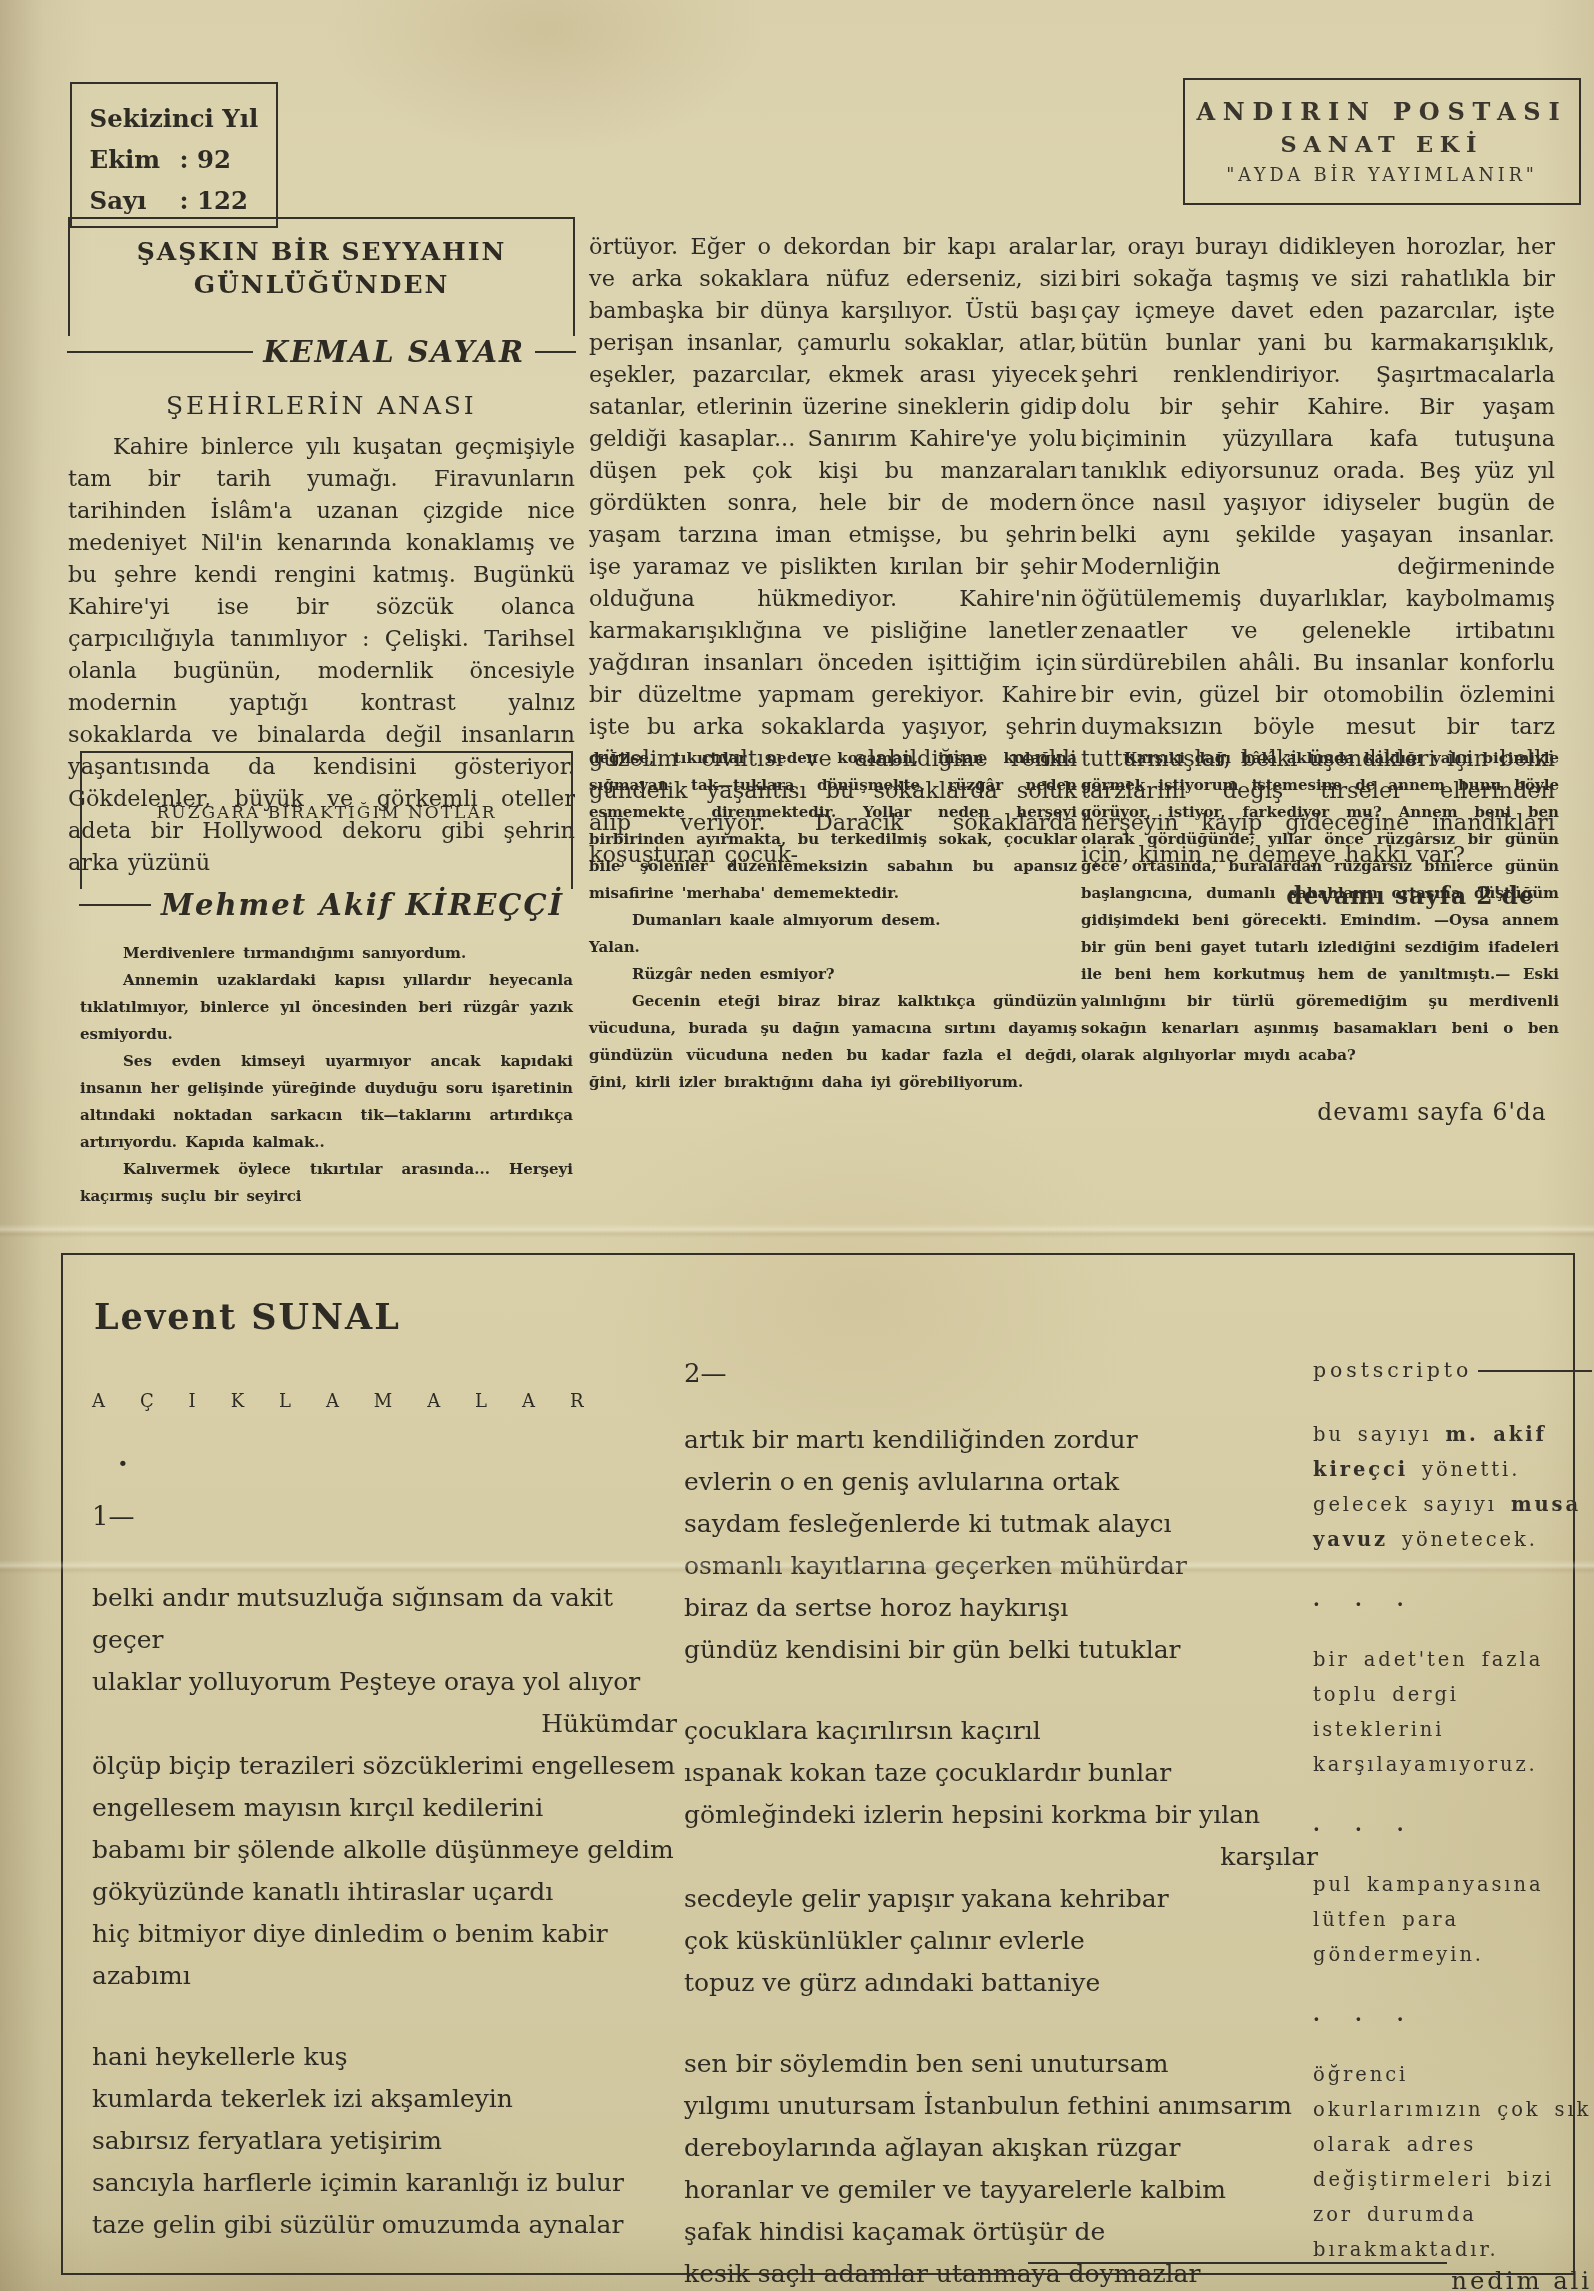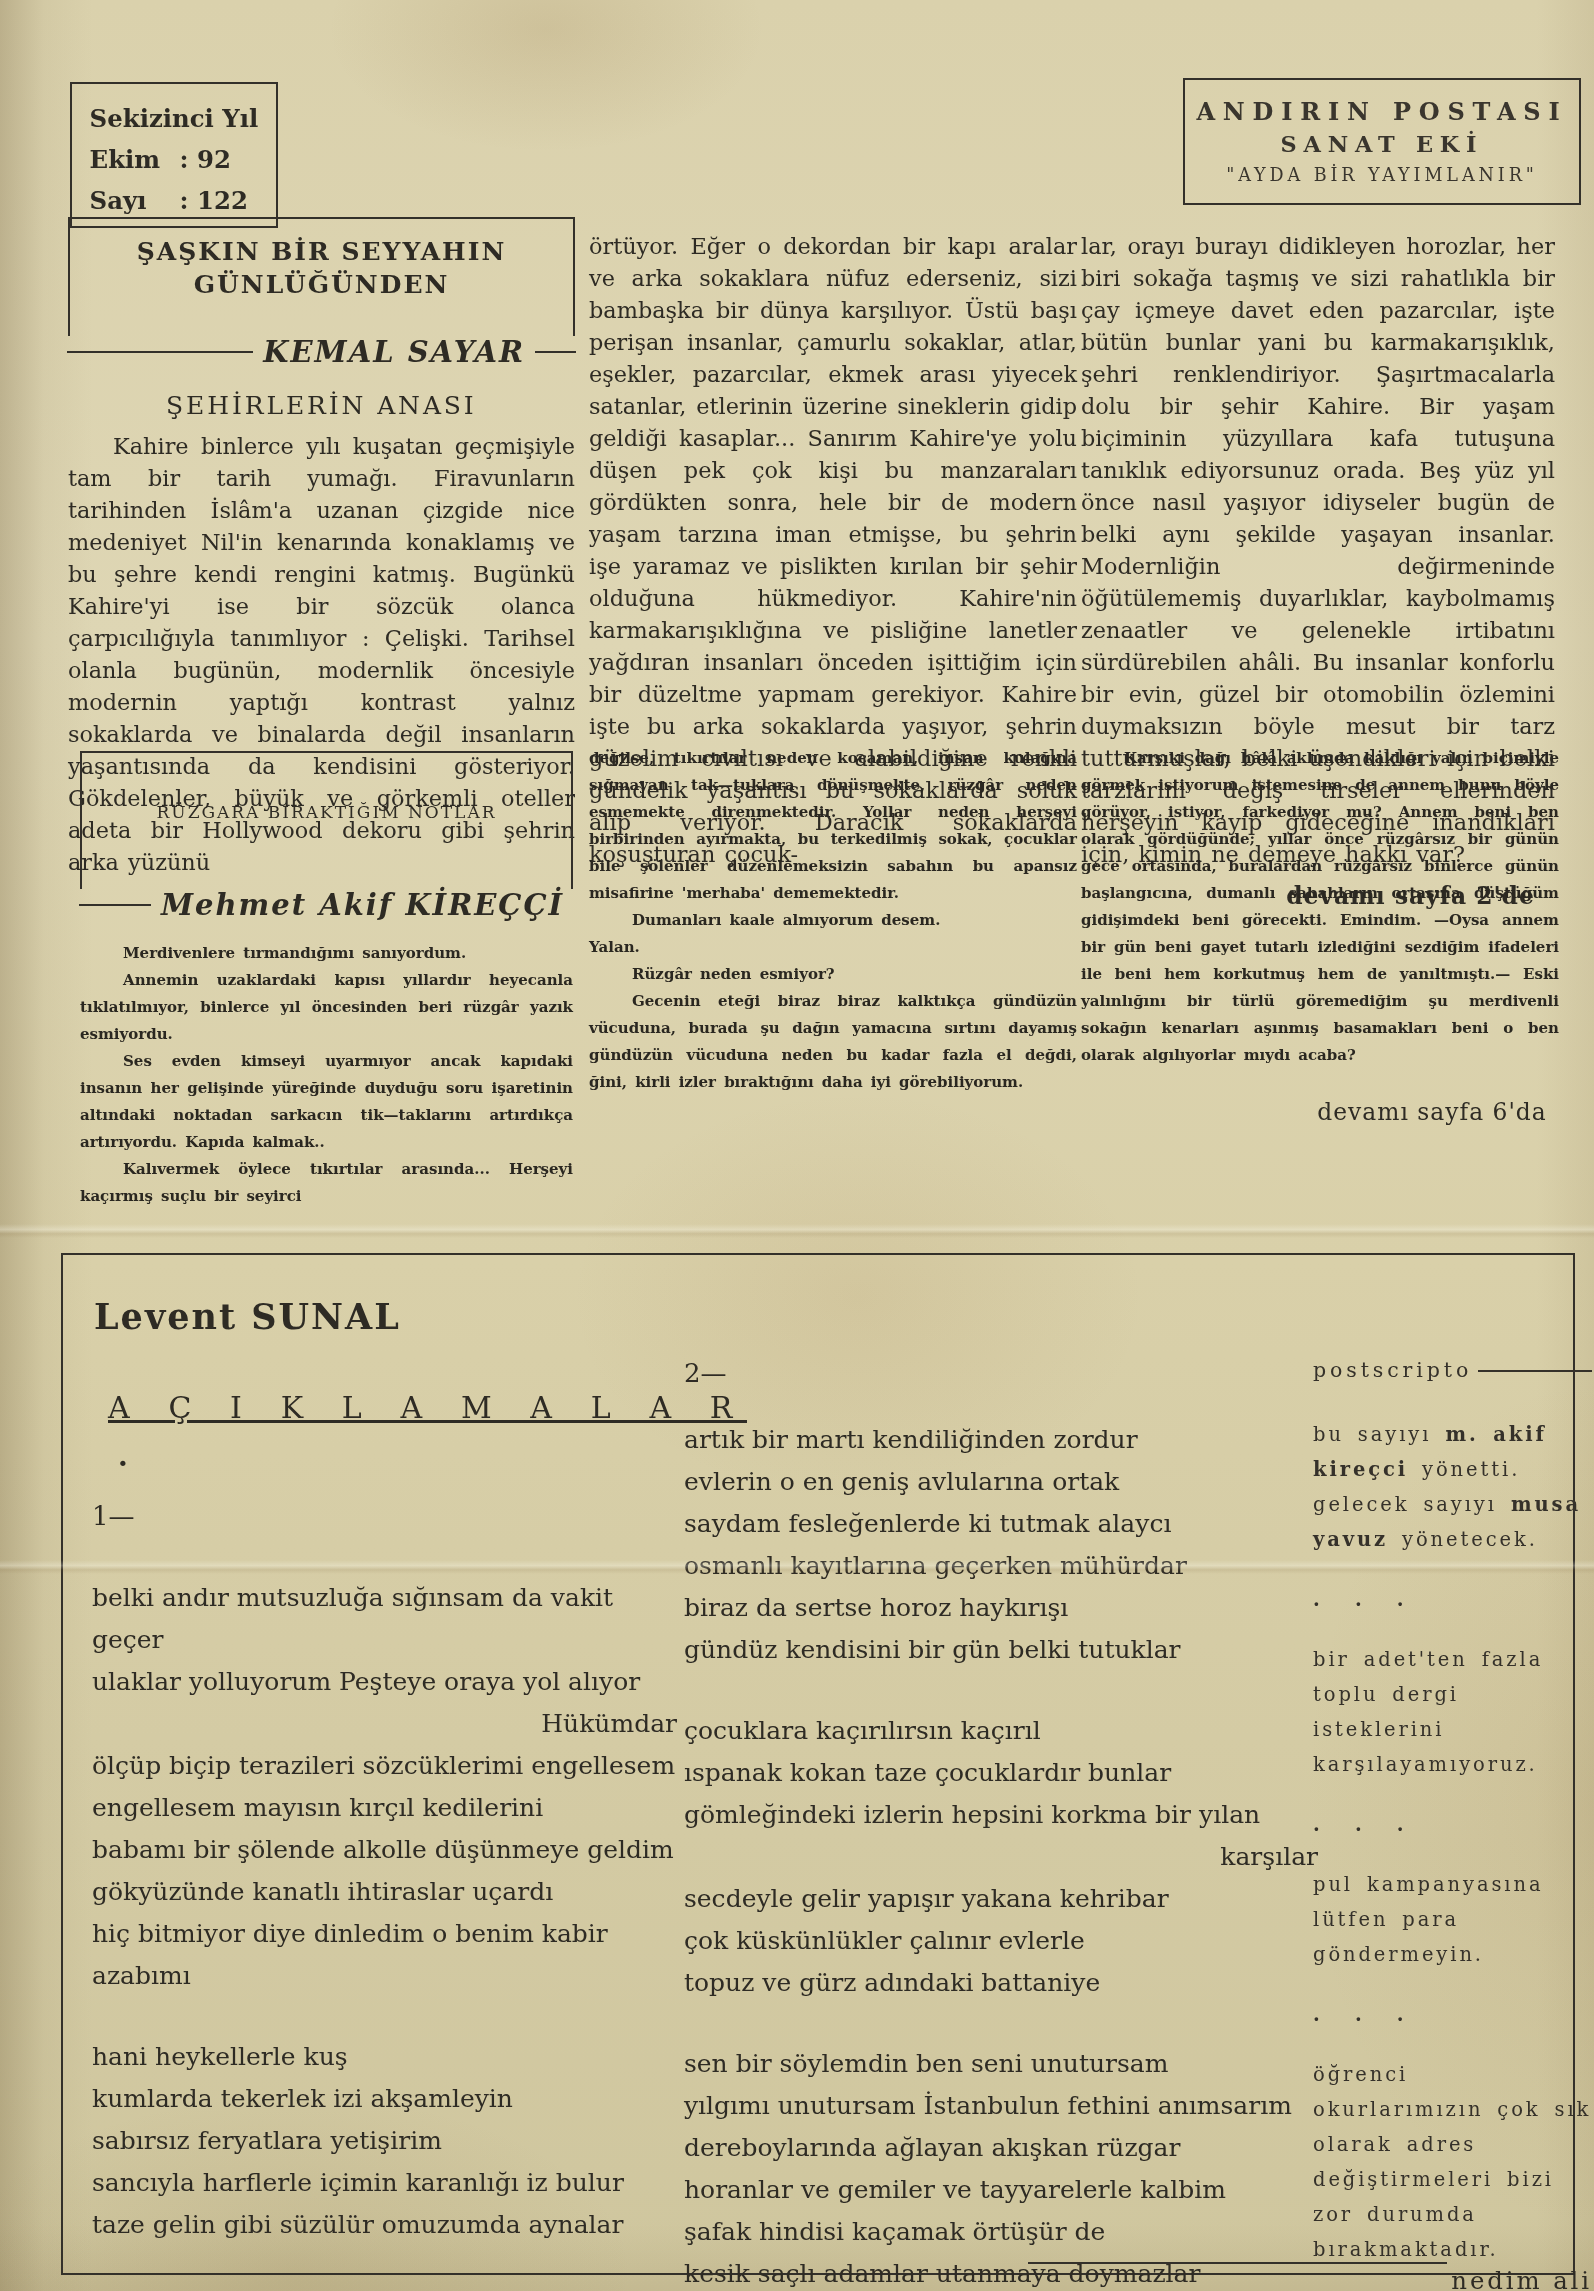--- a/index.html
+++ b/index.html
@@ -65,21 +65,21 @@
     box-sizing:border-box;text-align:center;padding-top:49px;}
   .hb2-title{font-size:17px;letter-spacing:2px;}
   .a2-body{margin-top:51px;}
   .a2-body p{margin:0;}
   .continued2{font-size:23.4px;margin-top:29px;text-align:center;padding-left:224px;letter-spacing:1px;}
 
   
   .bottom-box{position:absolute;left:61px;top:1253px;width:1514px;height:1022px;border:2.9px solid #33302a;
     box-sizing:border-box;}
   .poem-author{position:absolute;left:31px;top:41px;font-weight:bold;font-size:35px;letter-spacing:2px;}
-  .poem-title{position:absolute;left:45px;top:135px;font-size:30px;letter-spacing:14.6px;text-decoration:underline;}
+  .poem-title{position:absolute;left:29px;top:135px;font-size:18px;letter-spacing:14.6px;}
   .poem-dot{position:absolute;left:55px;top:185px;font-size:28px;font-weight:bold;}
   .part-label{font-size:26px;}
   .p1-label{position:absolute;left:29px;top:246px;}
   .p2-label{position:absolute;left:621px;top:103px;}
   .poem{font-size:25px;line-height:42px;}
   .poem1{position:absolute;left:29px;top:322px;width:585px;}
   .poem2{position:absolute;left:621px;top:164px;width:634px;}
   .poem-right{text-align:right;}
   .stanza-gap{height:39px;}
 

